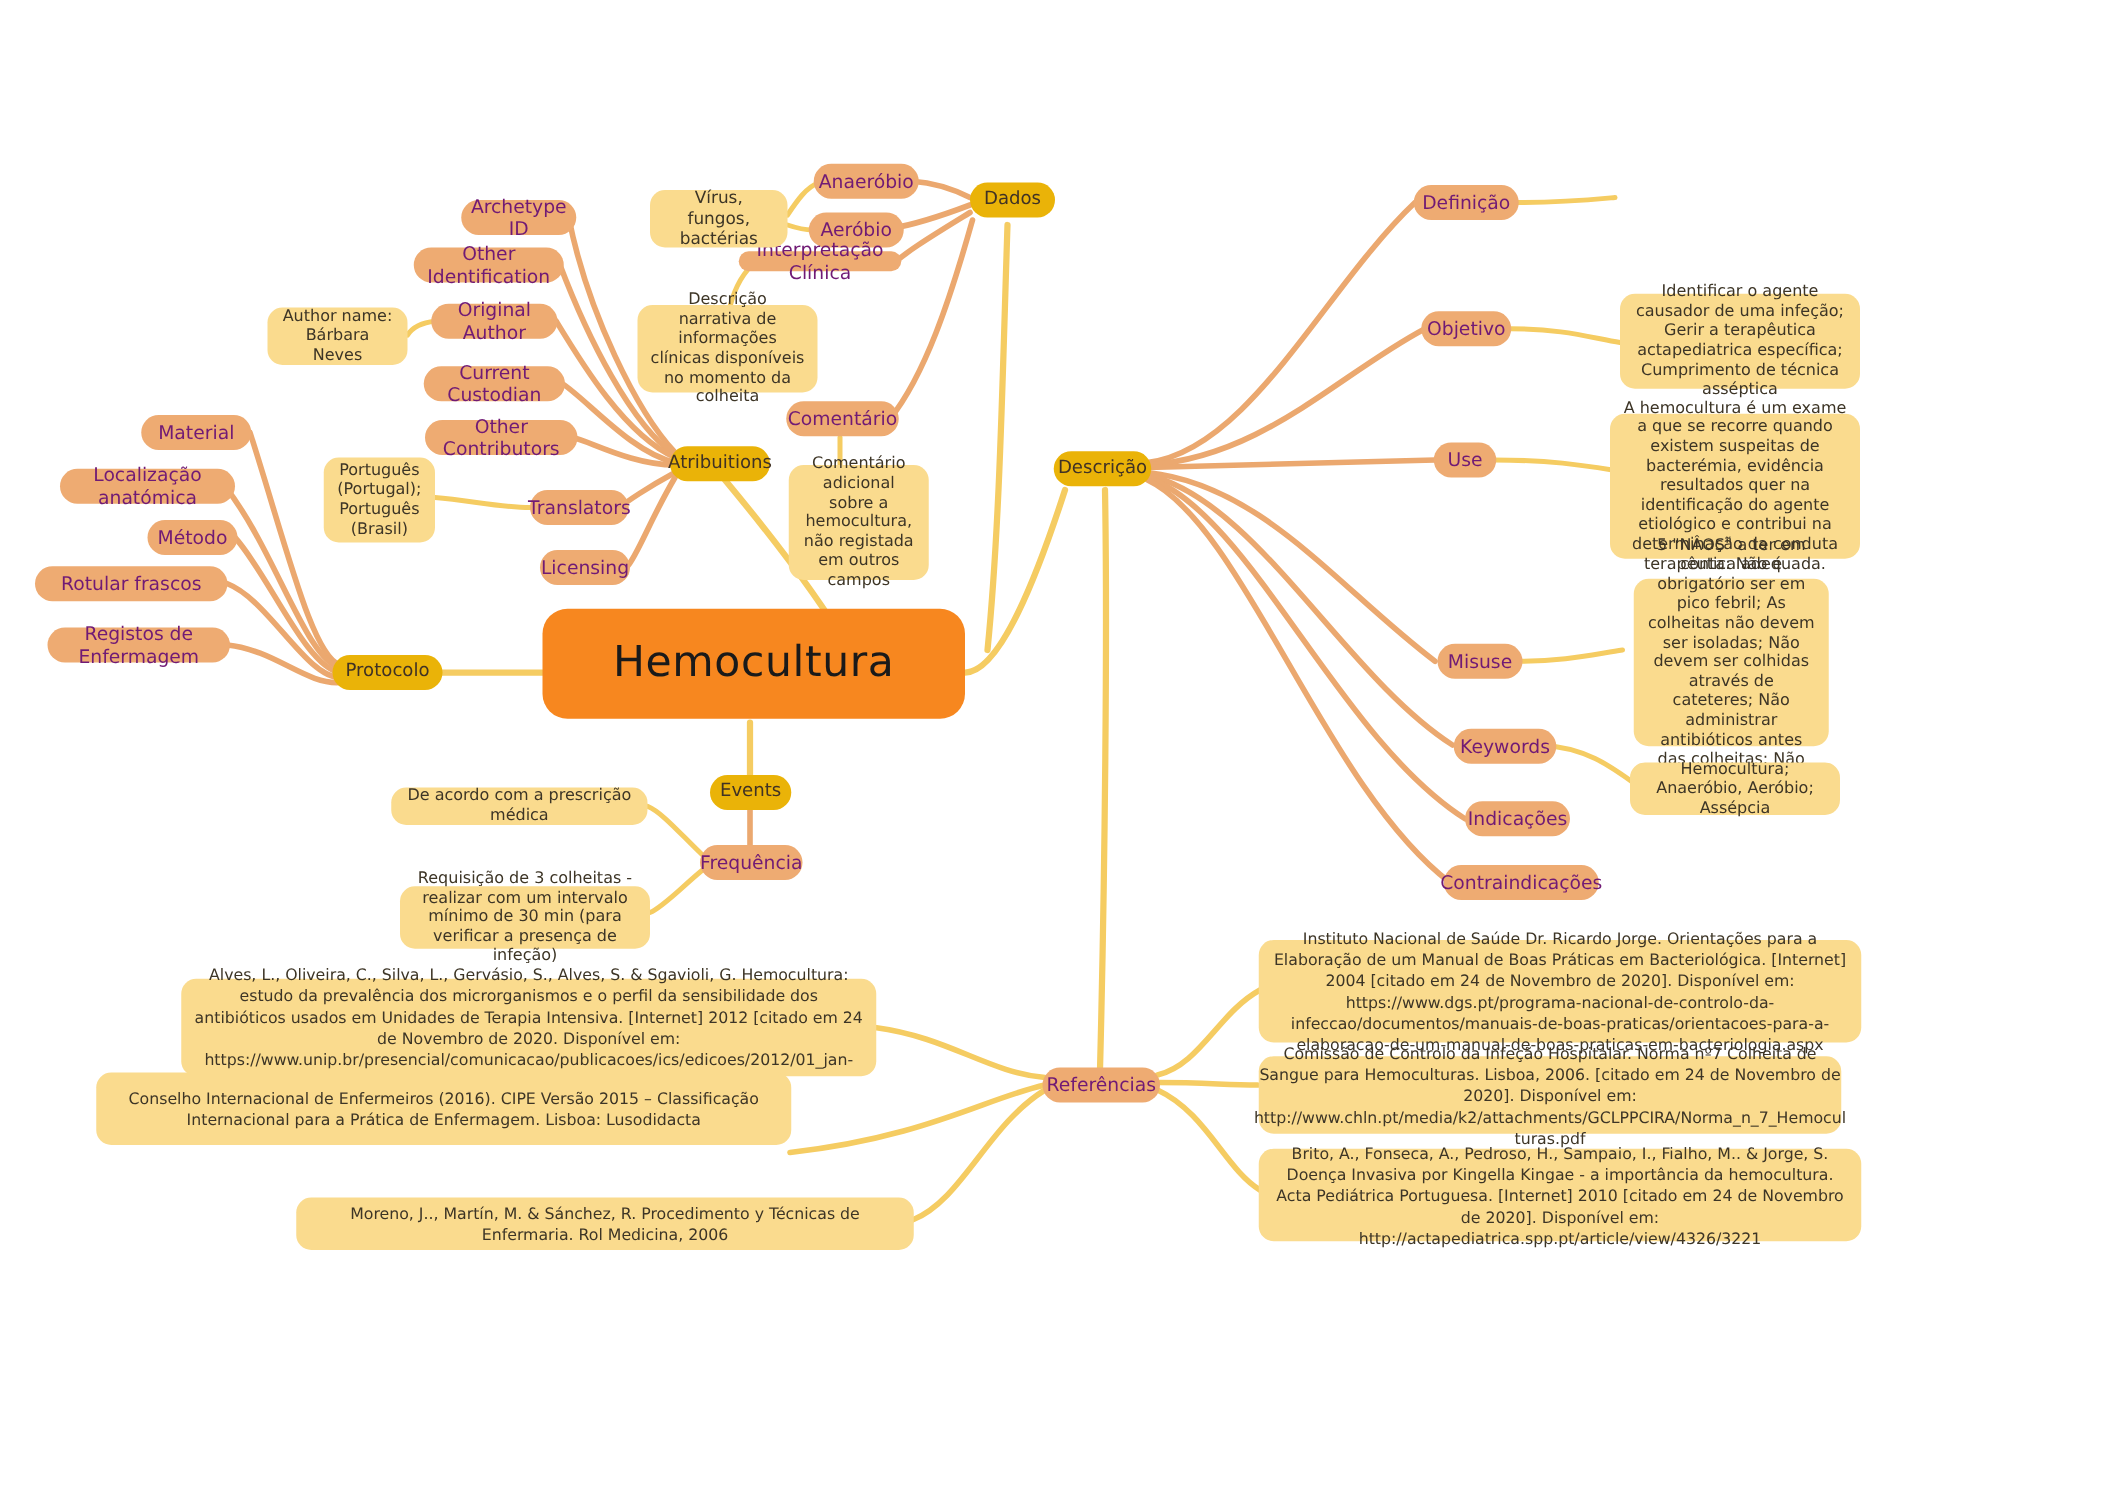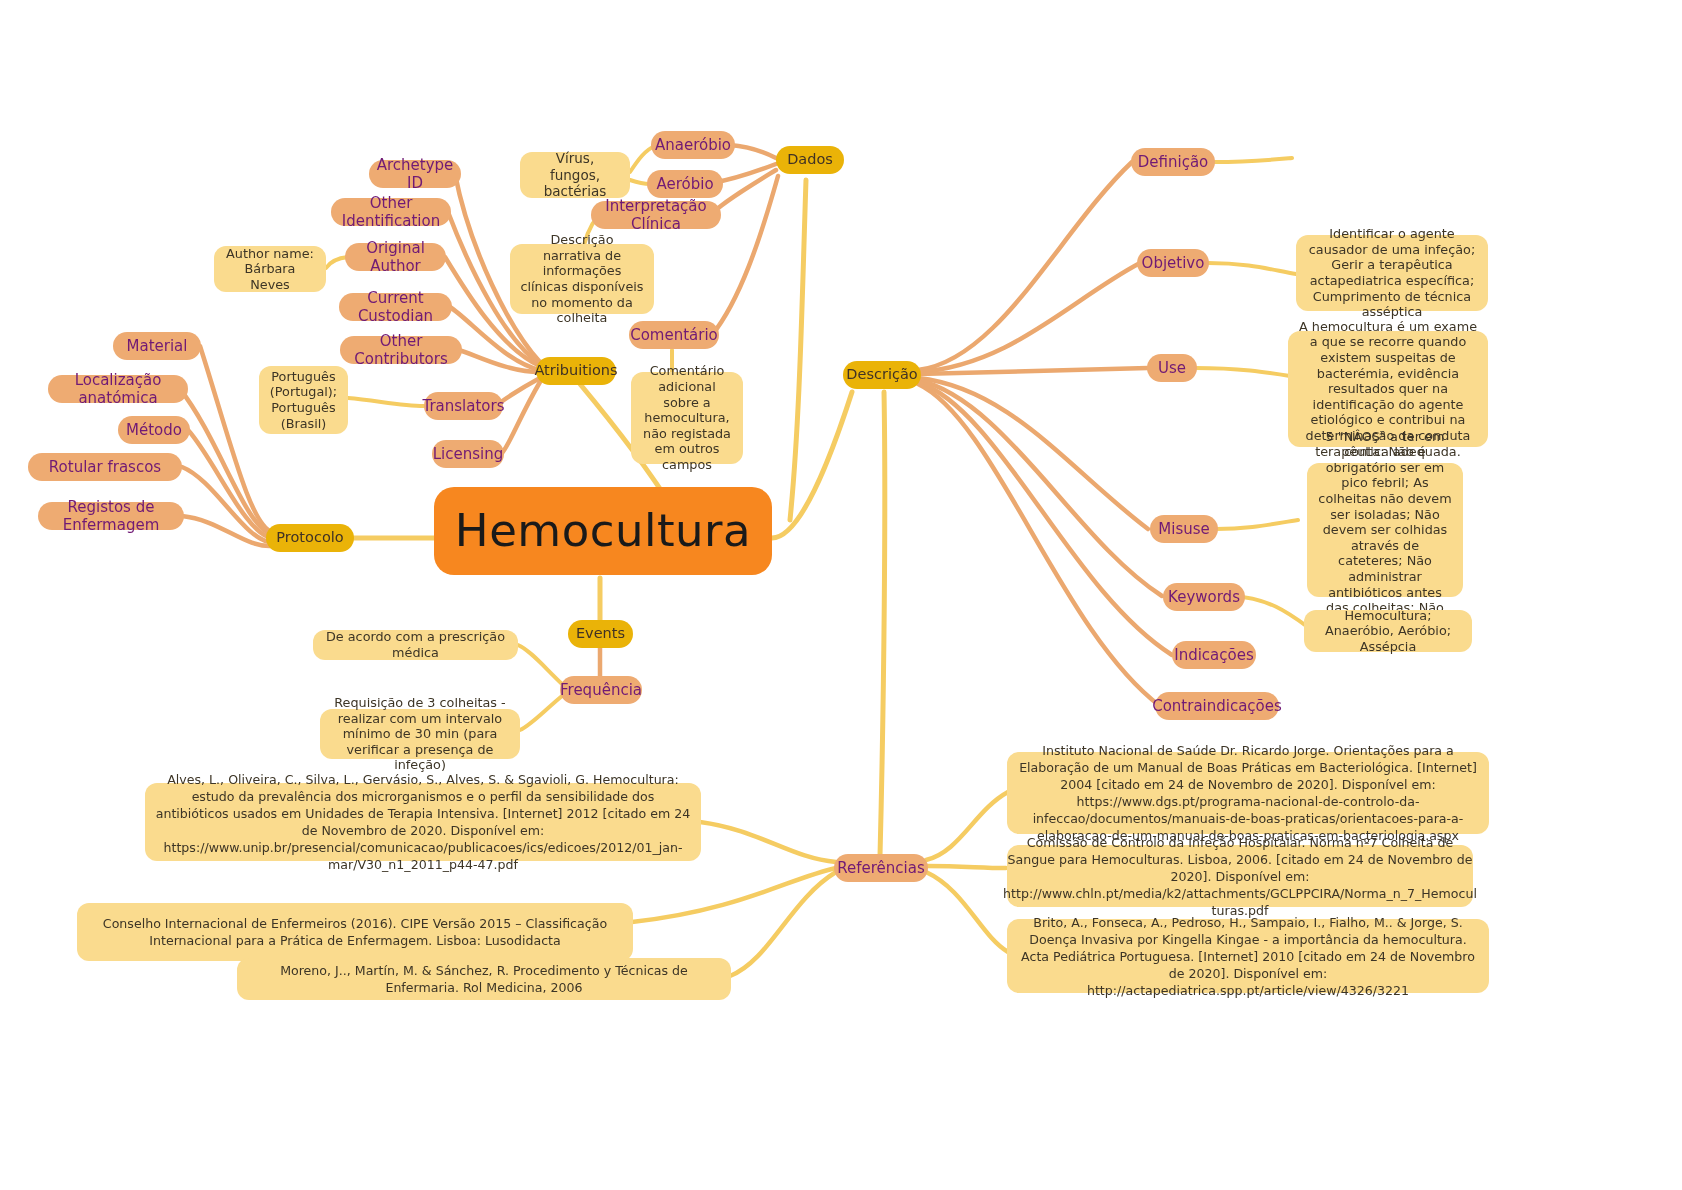--- a/index.html
+++ b/index.html
@@ -4,21 +4,21 @@
 <style>
   html,body{margin:0;padding:0;background:#ffffff;}
   body{font-family:"DejaVu Sans", sans-serif;}
   #stage{position:relative;width:1682px;height:1190px;overflow:hidden;background:#fff;}
   svg.links{position:absolute;left:0;top:0;width:1682px;height:1190px;pointer-events:none;}
 
   .node{position:absolute;box-sizing:border-box;display:flex;align-items:center;justify-content:center;
         text-align:center;border-radius:14px;line-height:1.22;color:#3b3b3b;}
 
   
-  .central{background:#f7871f;border-radius:20px;color:#1a1a1a;font-size:45px;
+  .central{background:#f7871f;border-radius:20px;color:#1a1a1a;font-size:34px;
            font-family:"DejaVu Sans", sans-serif;letter-spacing:.5px;}
 
   
   .lv1{background:#eab308;font-size:14.5px;border-radius:16px;padding:4px 10px;color:#403225;}
 
   
   .lv2{background:#eeab72;font-size:15px;border-radius:16px;padding:4px 10px;color:#701a75;align-items:center;}
 
   
   .leaf{background:#fadb8e;font-size:13.5px;border-radius:12px;padding:7px 10px;color:#3d3526;}
@@ -110,21 +110,21 @@
   <div class="node lv1" style="left:776px;top:146px;width:68px;height:28px;">
     <span>Dados</span>
   </div>
 
   <div class="node lv2" style="left:651px;top:131px;width:84px;height:28px;">
     <span>Anaeróbio</span>
   </div>
   <div class="node lv2" style="left:647px;top:170px;width:76px;height:28px;">
     <span>Aeróbio</span>
   </div>
-  <div class="node lv2" style="left:591px;top:201px;width:130px;height:28px;">
+  <div class="node lv2" style="left:591px;top:201px;width:130px;height:16px;">
     <span>Interpretação Clínica</span>
   </div>
   <div class="node lv2" style="left:629px;top:321px;width:90px;height:28px;">
     <span>Comentário</span>
   </div>
 
   <div class="node leaf" style="left:520px;top:152px;width:110px;height:46px;">
     <span>Vírus, fungos, bactérias</span>
   </div>
   <div class="node leaf small" style="left:510px;top:244px;width:144px;height:70px;">
@@ -240,21 +240,21 @@
     <span>Hemocultura; Anaeróbio, Aeróbio; Assépcia</span>
   </div>
 
   <div class="node lv2" style="left:834px;top:854px;width:94px;height:28px;">
     <span>Referências</span>
   </div>
 
   <div class="node leaf ref" style="left:145px;top:783px;width:556px;height:78px;">
     <span>Alves, L., Oliveira, C., Silva, L., Gervásio, S., Alves, S. &amp; Sgavioli, G. Hemocultura: estudo da prevalência dos microrganismos e o perfil da sensibilidade dos antibióticos usados em Unidades de Terapia Intensiva. [Internet] 2012 [citado em 24 de Novembro de 2020. Disponível em: https://www.unip.br/presencial/comunicacao/publicacoes/ics/edicoes/2012/01_jan-mar/V30_n1_2011_p44-47.pdf</span>
   </div>
-  <div class="node leaf ref" style="left:77px;top:903px;width:556px;height:58px;">
+  <div class="node leaf ref" style="left:77px;top:858px;width:556px;height:58px;">
     <span>Conselho Internacional de Enfermeiros (2016). CIPE Versão 2015 – Classificação Internacional para a Prática de Enfermagem. Lisboa: Lusodidacta</span>
   </div>
   <div class="node leaf ref" style="left:237px;top:958px;width:494px;height:42px;">
     <span>Moreno, J.., Martín, M. &amp; Sánchez, R. Procedimento y Técnicas de Enfermaria. Rol Medicina, 2006</span>
   </div>
   <div class="node leaf ref" style="left:1007px;top:752px;width:482px;height:82px;">
     <span>Instituto Nacional de Saúde Dr. Ricardo Jorge. Orientações para a Elaboração de um Manual de Boas Práticas em Bacteriológica. [Internet] 2004 [citado em 24 de Novembro de 2020]. Disponível em: https://www.dgs.pt/programa-nacional-de-controlo-da-infeccao/documentos/manuais-de-boas-praticas/orientacoes-para-a-elaboracao-de-um-manual-de-boas-praticas-em-bacteriologia.aspx</span>
   </div>
   <div class="node leaf ref" style="left:1007px;top:845px;width:466px;height:62px;">
     <span>Comissão de Controlo da Infeção Hospitalar. Norma nº7 Colheita de Sangue para Hemoculturas. Lisboa, 2006. [citado em 24 de Novembro de 2020]. Disponível em: http://www.chln.pt/media/k2/attachments/GCLPPCIRA/Norma_n_7_Hemocul turas.pdf</span>

